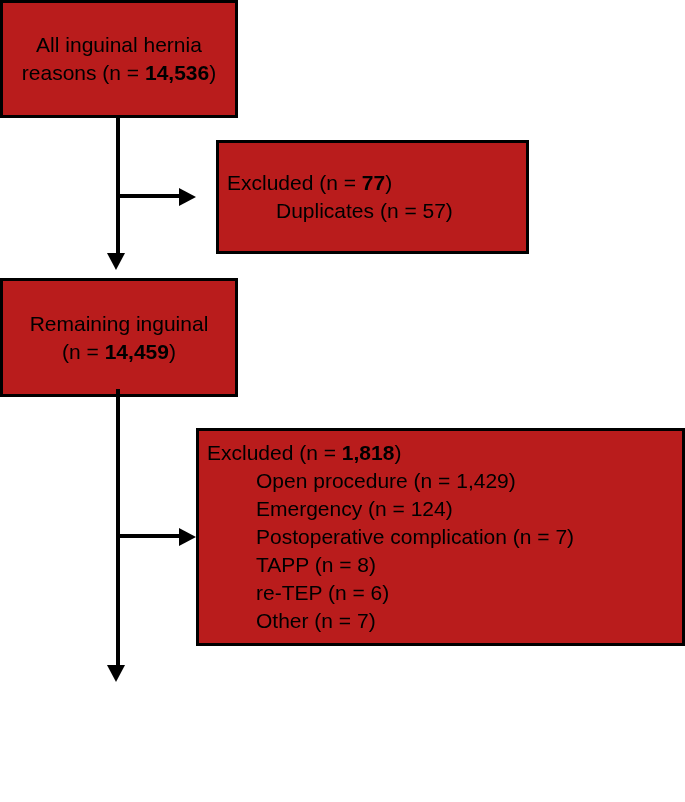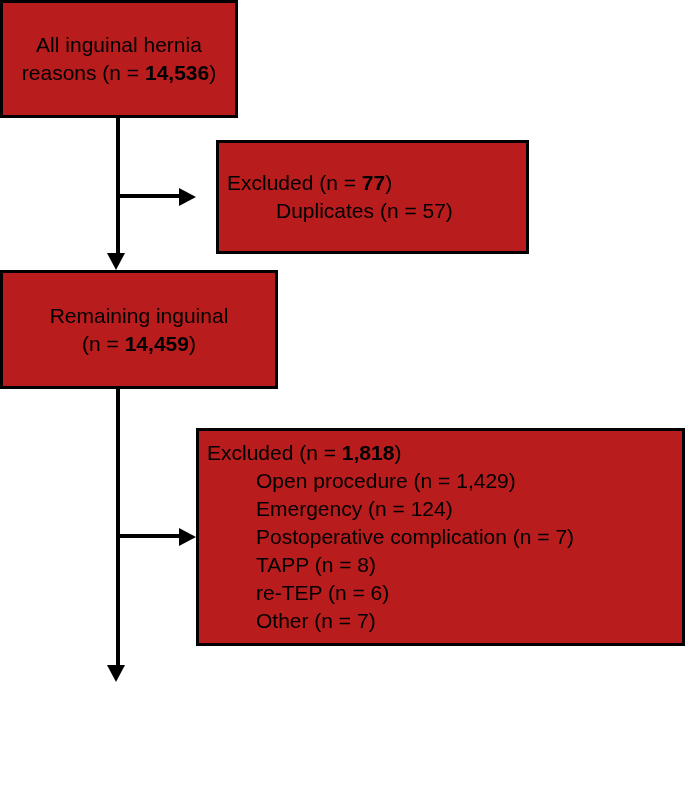--- a/index.html
+++ b/index.html
@@ -86,21 +86,21 @@
   <div class="node node-center" style="left:0px; top:0px; width:238px; height:118px;">
     <div class="line">All inguinal hernia</div>
     <div class="line"><span>reasons (n = </span><span class="num">14,536</span><span>)</span></div>
   </div>
 
   <div class="node node-left" style="left:196px; top:140px; width:313px; height:114px;margin-left:20px;">
     <div class="line"><span>Excluded (n = </span><span class="num">77</span><span>)</span></div>
     <div class="line indent">Duplicates (n = 57)</div>
   </div>
 
-  <div class="node node-center" style="left:0px; top:270px; width:278px; height:119px;">
+  <div class="node node-center" style="left:0px; top:278px; width:238px; height:119px;">
     <div class="line">Remaining inguinal</div>
     <div class="line"><span>(n = </span><span class="num">14,459</span><span>)</span></div>
   </div>
 
   <div class="node node-left" style="left:196px; top:428px; width:489px; height:218px;">
     <div class="line"><span>Excluded (n = </span><span class="num">1,818</span><span>)</span></div>
     <div class="line indent">Open procedure (n = 1,429)</div>
     <div class="line indent">Emergency (n = 124)</div>
     <div class="line indent">Postoperative complication (n = 7)</div>
     <div class="line indent">TAPP (n = 8)</div>

